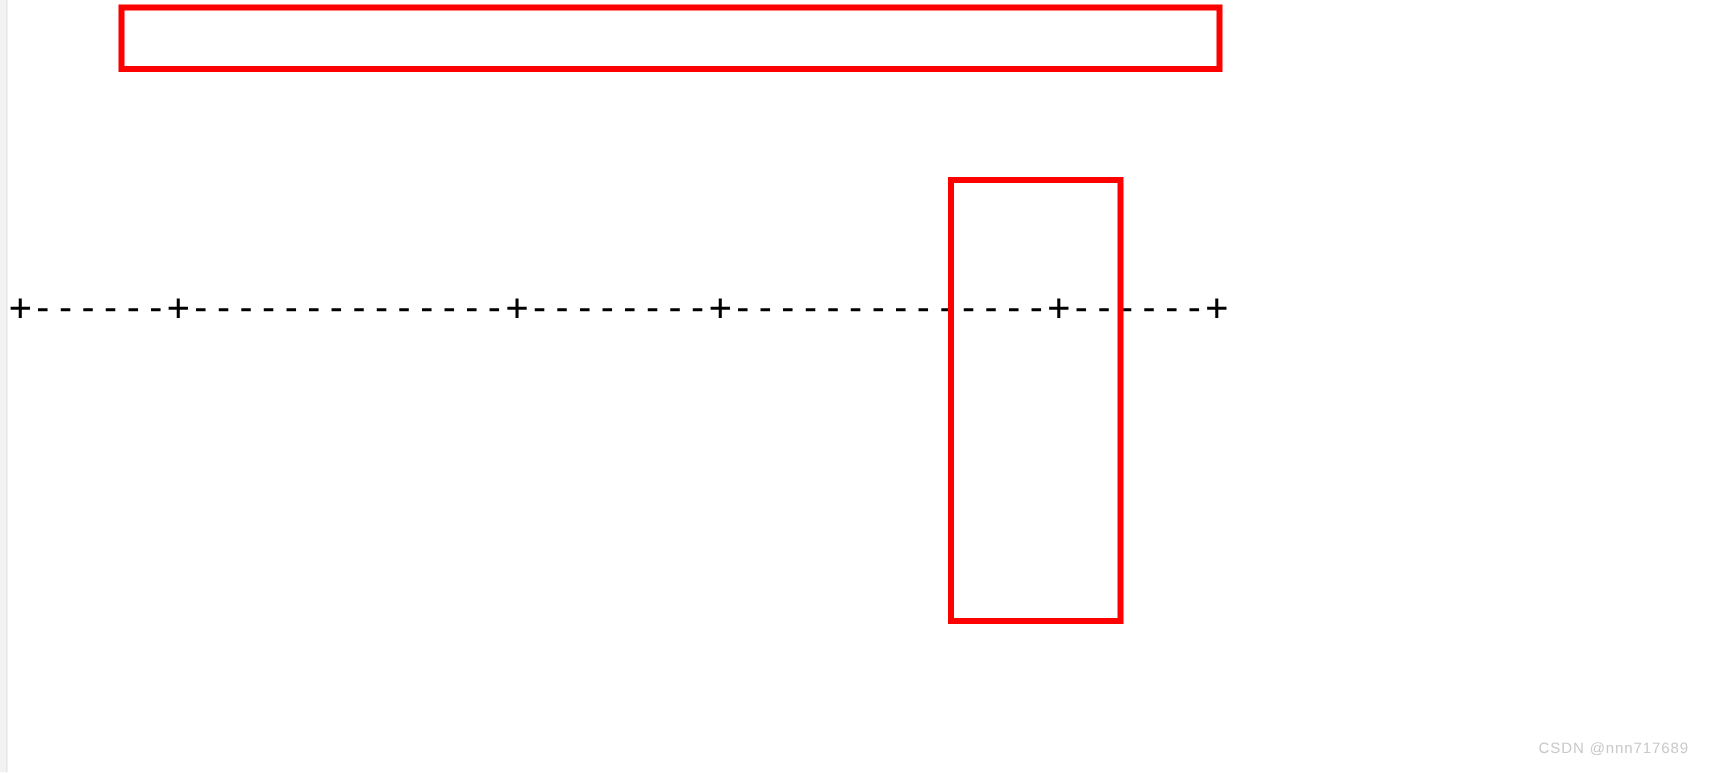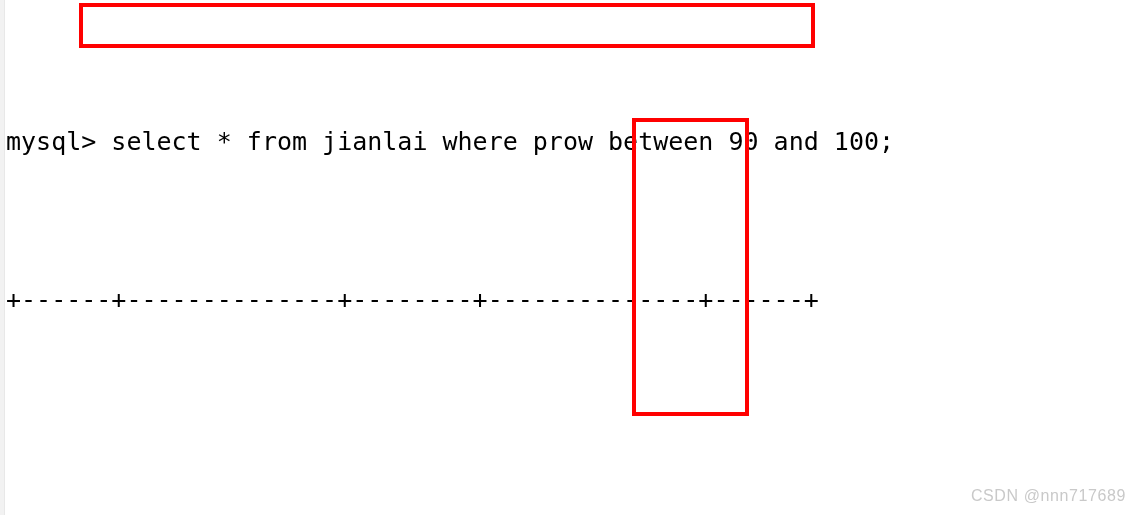--- a/index.html
+++ b/index.html
@@ -74,37 +74,36 @@
     width: 117px;
     height: 298px;
   }
 
   
   #watermark {
     position: absolute;
     right: 14px;
     bottom: 10px;
     font-family: "Liberation Sans", sans-serif;
-    font-size: 16px;
+    font-size: 10px;
     color: #c9c9c9;
     letter-spacing: 0.6px;
     user-select: none;
   }
 </style>
 </head>
 <body>
 
 <div id="terminal">
 
   <div id="left-gutter"></div>
 
   <div id="console-text">
 
     
-    <div class="line"><span>mysql&gt;</span><span> select * from jianlai where prow between 90 and 100;</span></div>
 
     
     <div class="line">+------+--------------+--------+--------------+------+</div>
 
     
 
     
     
 
     

